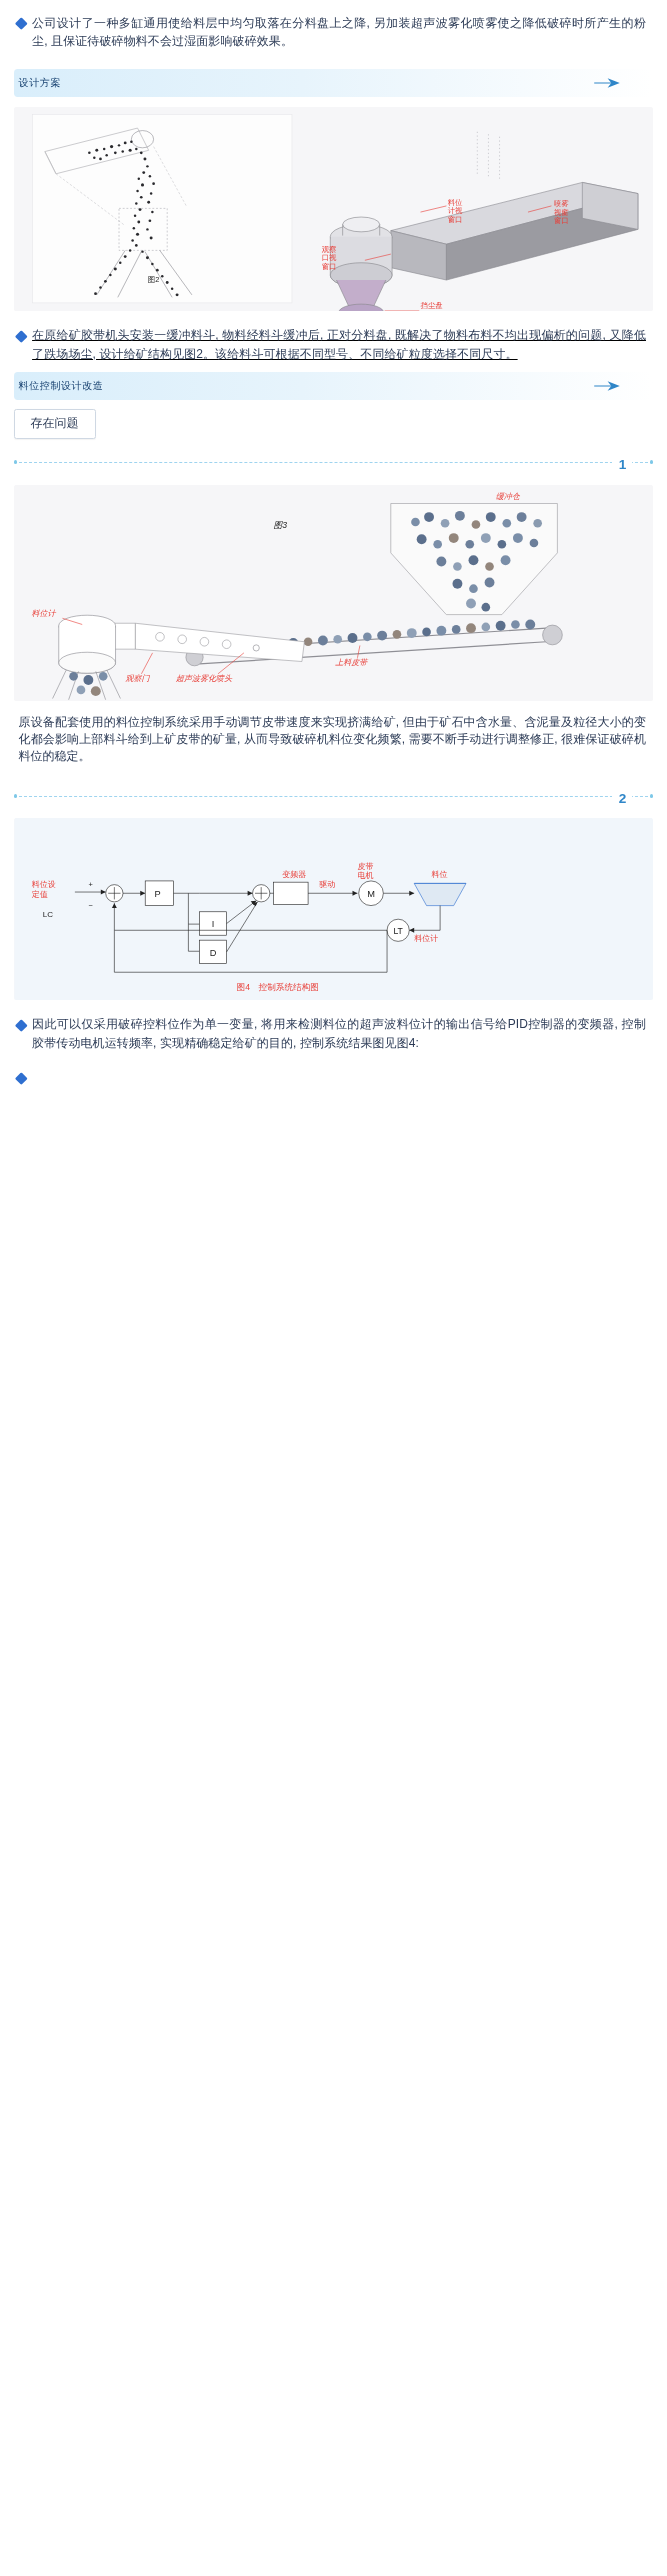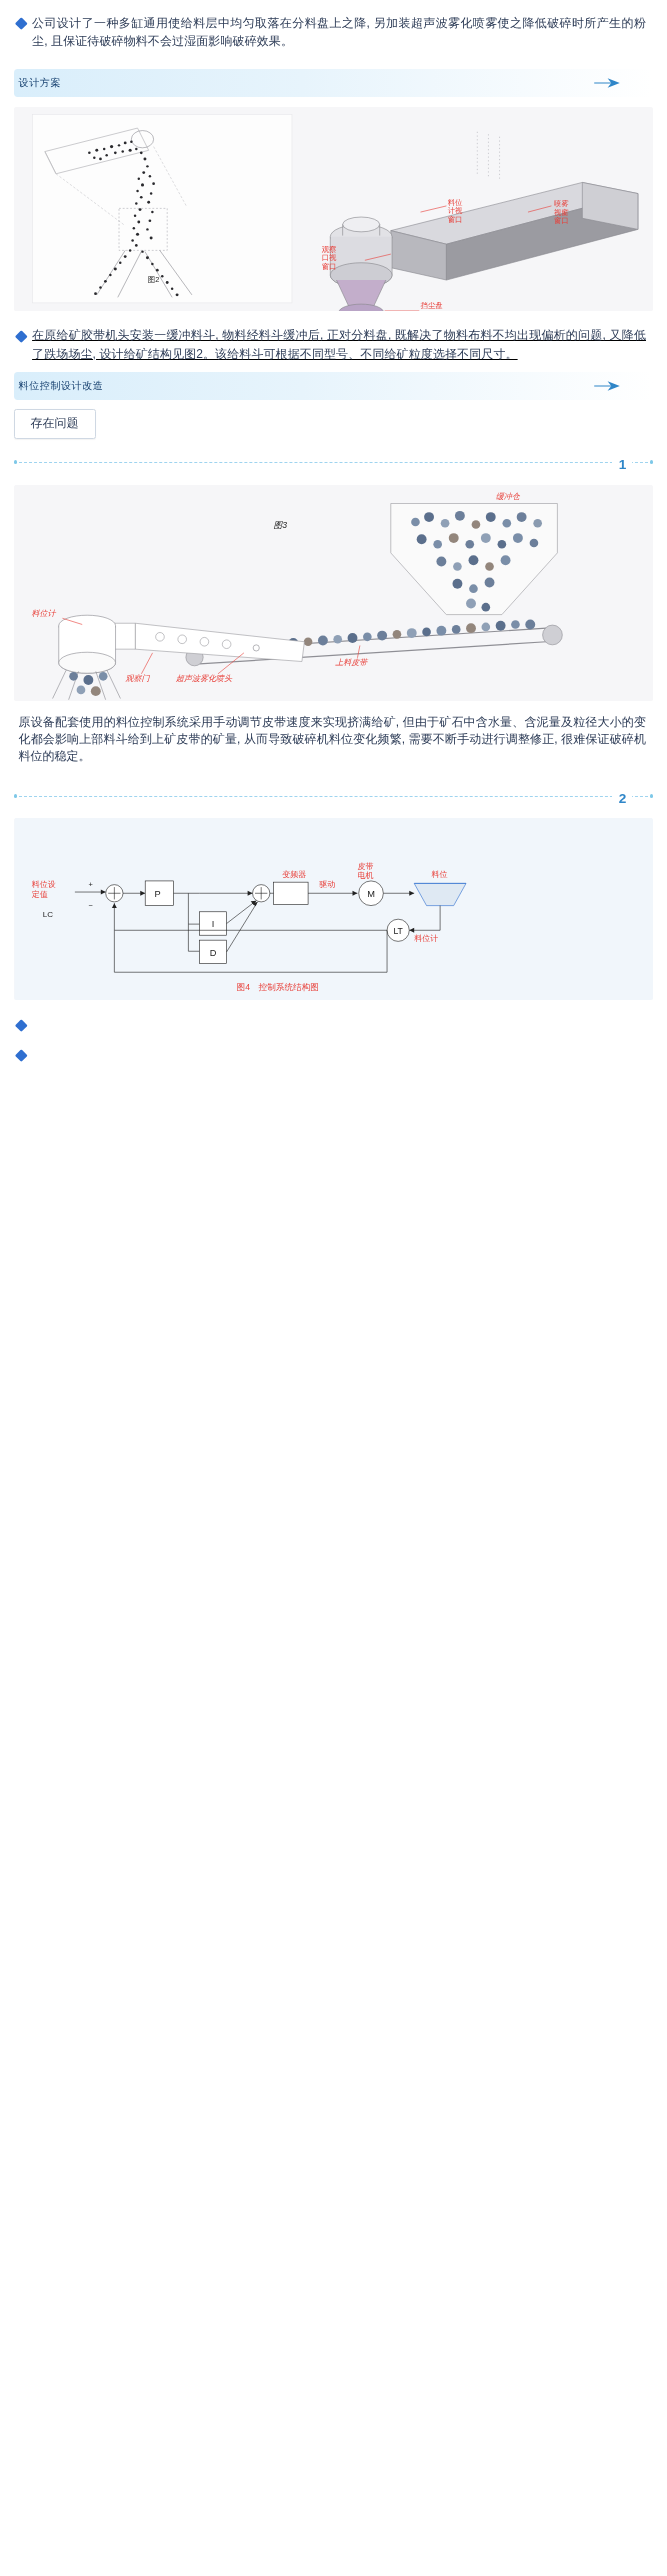--- a/index.html
+++ b/index.html
@@ -508,20 +508,21 @@
       <line x1="604" y1="250" x2="604" y2="182" stroke="#222"></line>
       <line x1="162" y1="182" x2="162" y2="138" stroke="#222"></line>
       <path d="M162 138 L158 146 L166 146 Z" fill="#222"></path>
 
       <text x="360" y="278" fill="#e8403a" font-size="14">图4　控制系统结构图</text>
     </svg>
   </div>
 
   <div class="bullet-row" style="padding-top:15px;">
     <div class="bullet-diamond"></div>
+    <div class="bullet-text">因此可以仅采用破碎控料位作为单一变量, 将用来检测料位的超声波料位计的输出信号给PID控制器的变频器, 控制胶带传动电机运转频率, 实现精确稳定给矿的目的, 控制系统结果图见图4:</div>
   </div>
 
   <div class="bullet-row" style="padding-top:16px;">
     <div class="bullet-diamond"></div>
   </div>
 
 </div>
 
 
 </body></html>

